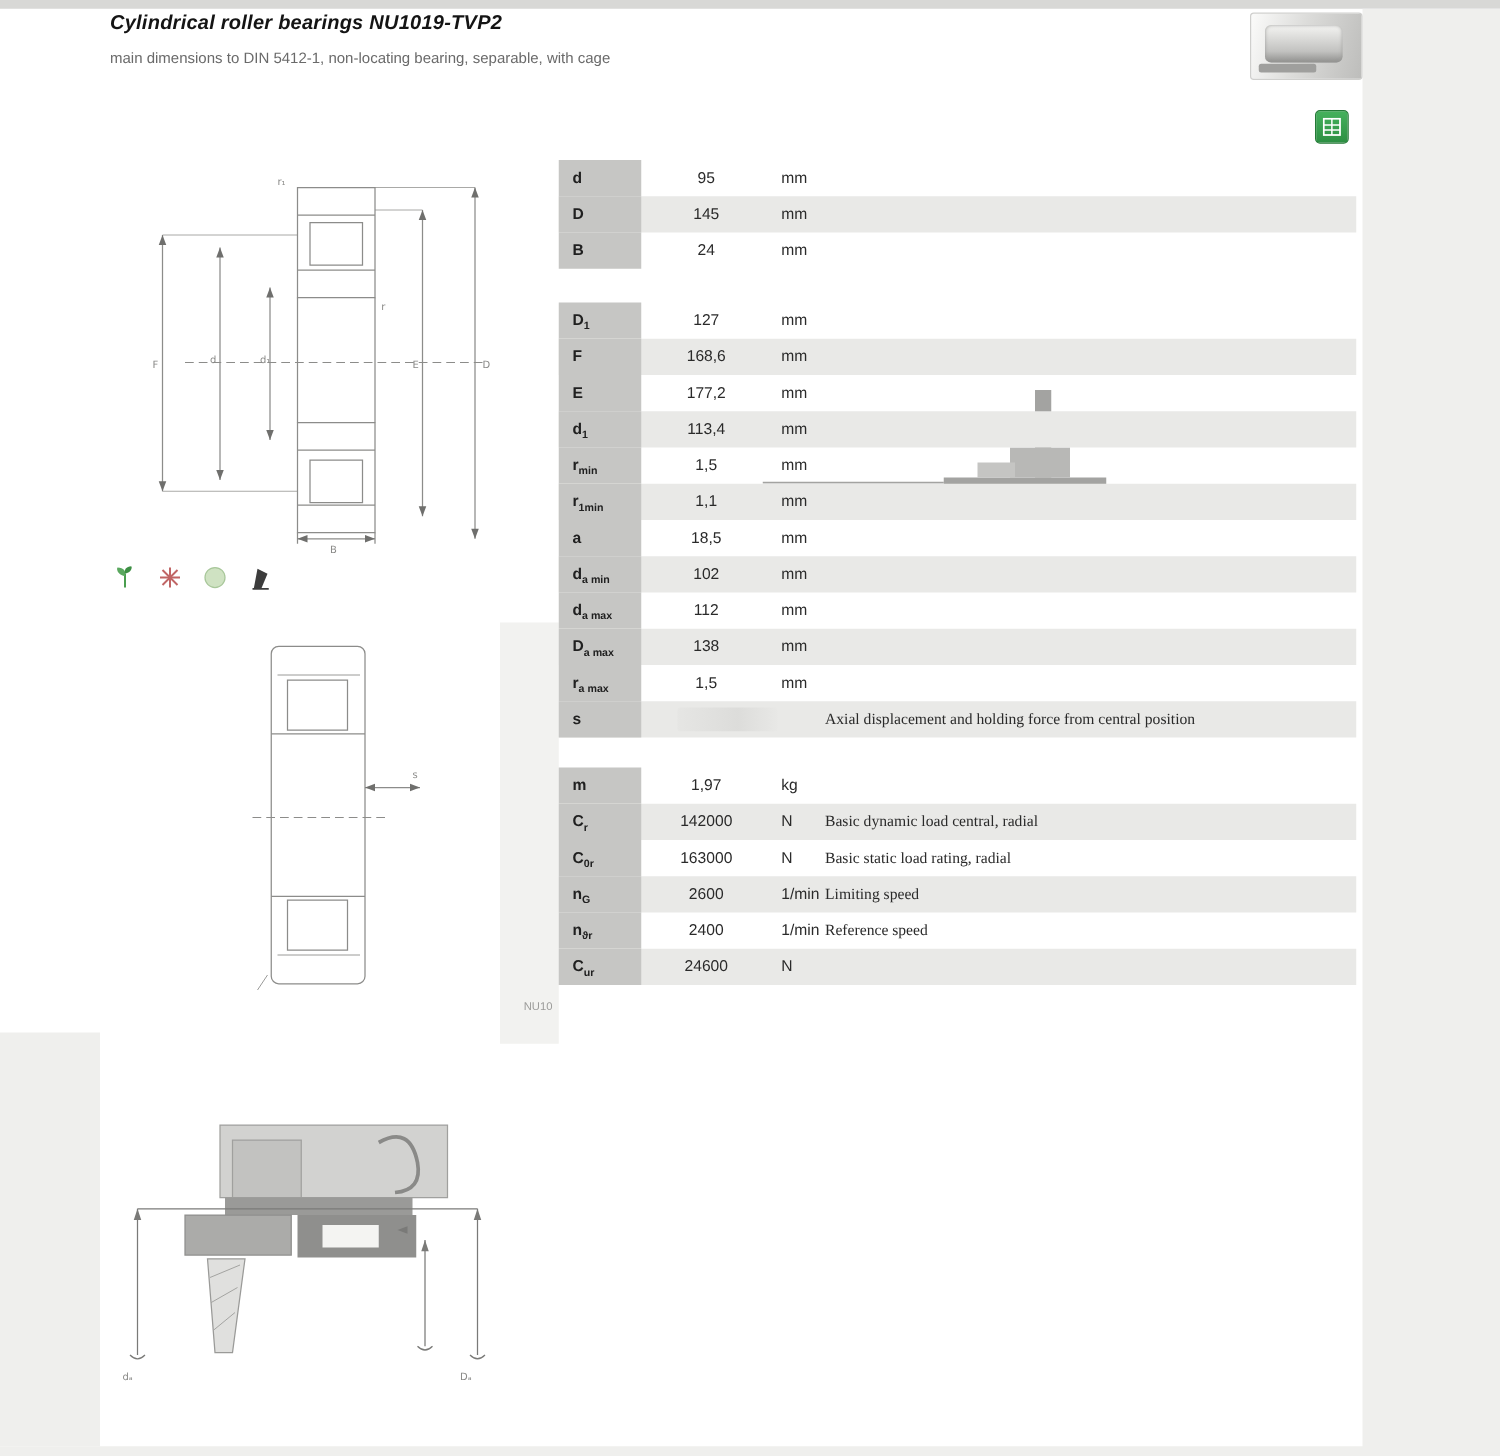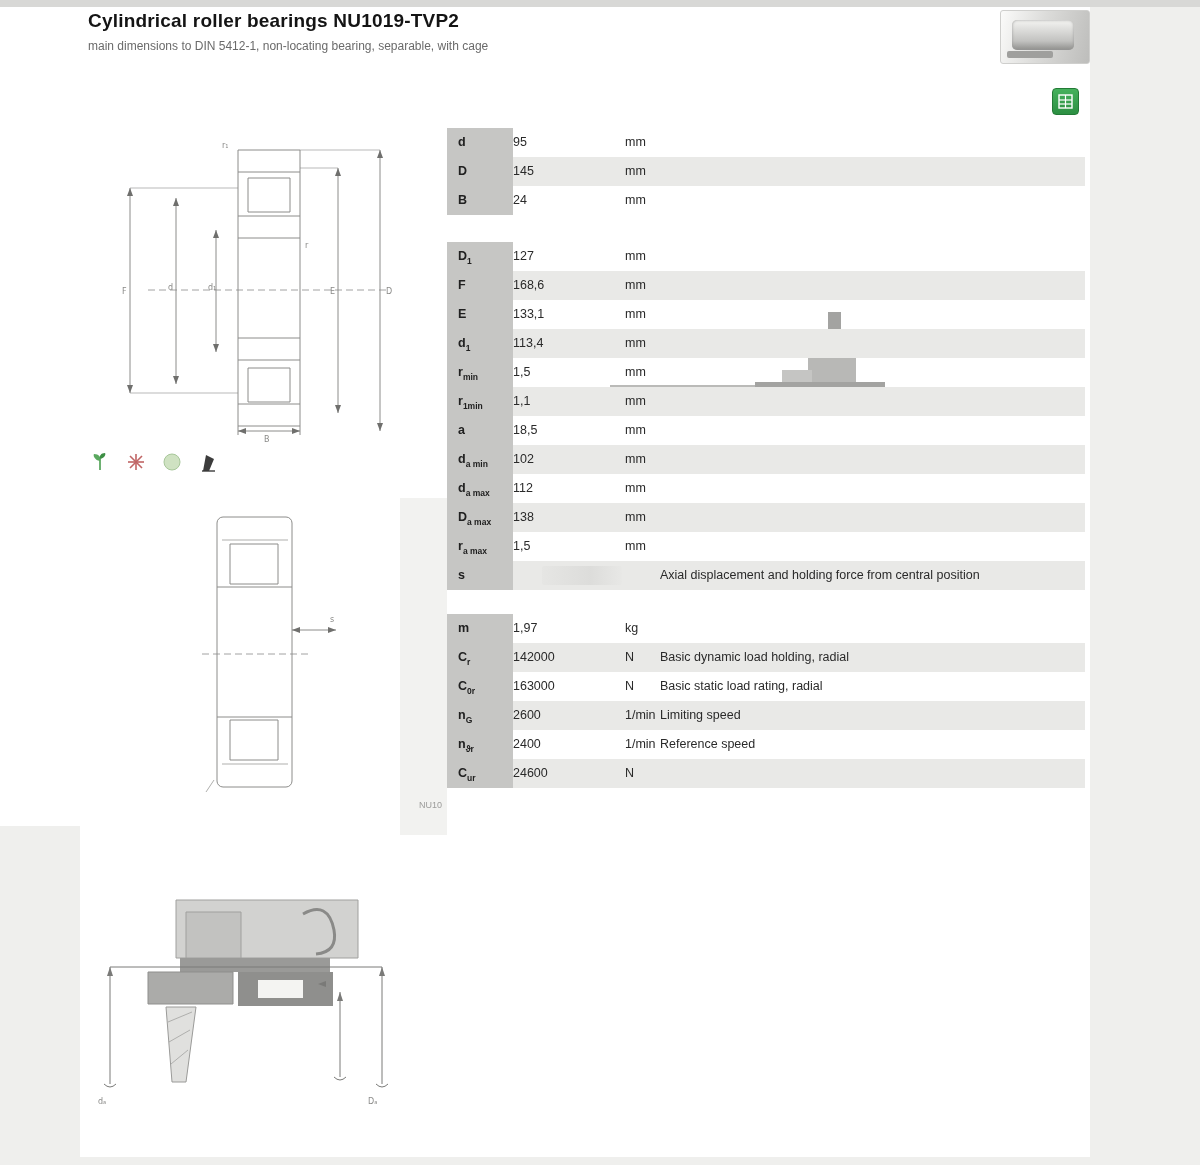--- a/index.html
+++ b/index.html
@@ -5,40 +5,40 @@
   html,body{margin:0;padding:0;background:#e8e8e6;}
   #page{position:relative;width:1200px;height:1165px;background:#ffffff;overflow:hidden;
         font-family:"Liberation Sans",sans-serif;color:#2a2a2a;}
   .abs{position:absolute;}
   .topstrip{left:0;top:0;width:1200px;height:7px;background:#d8d8d6;}
   .bottomstrip{left:0;top:1157px;width:1200px;height:8px;background:#efefed;}
   .gutter-right{left:1090px;top:7px;width:110px;height:1158px;background:#efefed;}
   .gutter-left{left:0;top:826px;width:80px;height:331px;background:#efefed;}
   .gutter-mid{left:400px;top:498px;width:47px;height:337px;background:#f2f2f0;}
 
-  .title{left:88px;top:10px;font-size:19px;font-weight:bold;color:#141414;letter-spacing:.2px;}
+  .title{left:88px;top:10px;font-size:16px;font-weight:bold;color:#141414;letter-spacing:.2px;font-style:italic;}
   .subtitle{left:88px;top:39px;font-size:12px;color:#6a6a6a;}
 
   .photo{left:1000px;top:10px;width:88px;height:52px;border:1px solid #cfcfcd;border-radius:3px;
          background:linear-gradient(105deg,#fbfbfa 0%,#dcdcda 45%,#bdbdbb 100%);}
   .photo .cyl{position:absolute;left:11px;top:9px;width:62px;height:30px;border-radius:5px;
          background:linear-gradient(#f4f4f2,#c2c2c0 70%,#8f8f8d);box-shadow:inset 0 0 3px #9a9a98;}
   .photo .base{position:absolute;left:6px;top:40px;width:46px;height:7px;background:#9f9f9d;border-radius:2px;}
   .gbtn{left:1052px;top:88px;width:25px;height:25px;border-radius:4px;border:1px solid #237a36;
         background:linear-gradient(#45b15c,#2c8f42);display:flex;align-items:center;justify-content:center;cursor:pointer;}
 
   .block{position:absolute;left:447px;width:638px;}
   .trow{position:relative;height:29px;font-size:12.5px;}
   .trow.alt{background:#e9e9e7;}
   .cl{position:absolute;left:0;top:0;width:66px;height:29px;background:#c6c6c4;line-height:29px;
       padding-left:11px;box-sizing:border-box;font-weight:bold;color:#202020;}
   .cl sub{font-size:8.5px;font-weight:bold;}
-  .cv{position:absolute;left:66px;top:0;width:104px;line-height:29px;text-align:left;}
+  .cv{position:absolute;left:66px;top:0;width:104px;line-height:29px;text-align:center;}
   .cu{position:absolute;left:178px;top:0;width:48px;line-height:29px;}
-  .cd{position:absolute;left:213px;right:8px;top:0;line-height:29px;white-space:nowrap;overflow:hidden;}
+  .cd{position:absolute;left:213px;right:8px;top:0;line-height:29px;white-space:nowrap;overflow:hidden;font-family:Liberation Serif, serif;}
   .ghost{position:absolute;left:95px;top:5px;width:80px;height:19px;border-radius:2px;opacity:.55;
          background:linear-gradient(90deg,#e3e3e1,#d2d2d0 60%,#e7e7e5);}
 
   .caption{left:419px;top:800px;font-size:9px;color:#9c9c9a;}
   .iconrow{left:88px;top:450px;display:flex;gap:12px;}
   .ficon{width:24px;height:24px;display:flex;align-items:center;justify-content:center;cursor:pointer;}
 
   svg text{font-family:"DejaVu Sans",sans-serif;font-size:8px;fill:#8a8a88;}
   .draw line,.draw path,.draw rect,.draw polyline{vector-effect:non-scaling-stroke;}
 </style>
@@ -239,21 +239,21 @@
       <div class="cv">127</div>
       <div class="cu">mm</div>
     </div>
     <div class="trow alt">
       <div class="cl"><span>F</span><sub></sub></div>
       <div class="cv">168,6</div>
       <div class="cu">mm</div>
     </div>
     <div class="trow">
       <div class="cl"><span>E</span><sub></sub></div>
-      <div class="cv">133,1</div>
+      <div class="cv">177,2</div>
       <div class="cu">mm</div>
     </div>
     <div class="trow alt">
       <div class="cl"><span>d</span><sub>1</sub></div>
       <div class="cv">113,4</div>
       <div class="cu">mm</div>
     </div>
     <div class="trow">
       <div class="cl"><span>r</span><sub>min</sub></div>
       <div class="cv">1,5</div>
@@ -299,21 +299,21 @@
   <div class="block" style="top:614px;">
     <div class="trow">
       <div class="cl"><span>m</span><sub></sub></div>
       <div class="cv">1,97</div>
       <div class="cu">kg</div>
     </div>
     <div class="trow alt">
       <div class="cl"><span>C</span><sub>r</sub></div>
       <div class="cv">142000</div>
       <div class="cu">N</div>
-      <div class="cd">Basic dynamic load holding, radial</div>
+      <div class="cd">Basic dynamic load central, radial</div>
     </div>
     <div class="trow">
       <div class="cl"><span>C</span><sub>0r</sub></div>
       <div class="cv">163000</div>
       <div class="cu">N</div>
       <div class="cd">Basic static load rating, radial</div>
     </div>
     <div class="trow alt">
       <div class="cl"><span>n</span><sub>G</sub></div>
       <div class="cv">2600</div>

